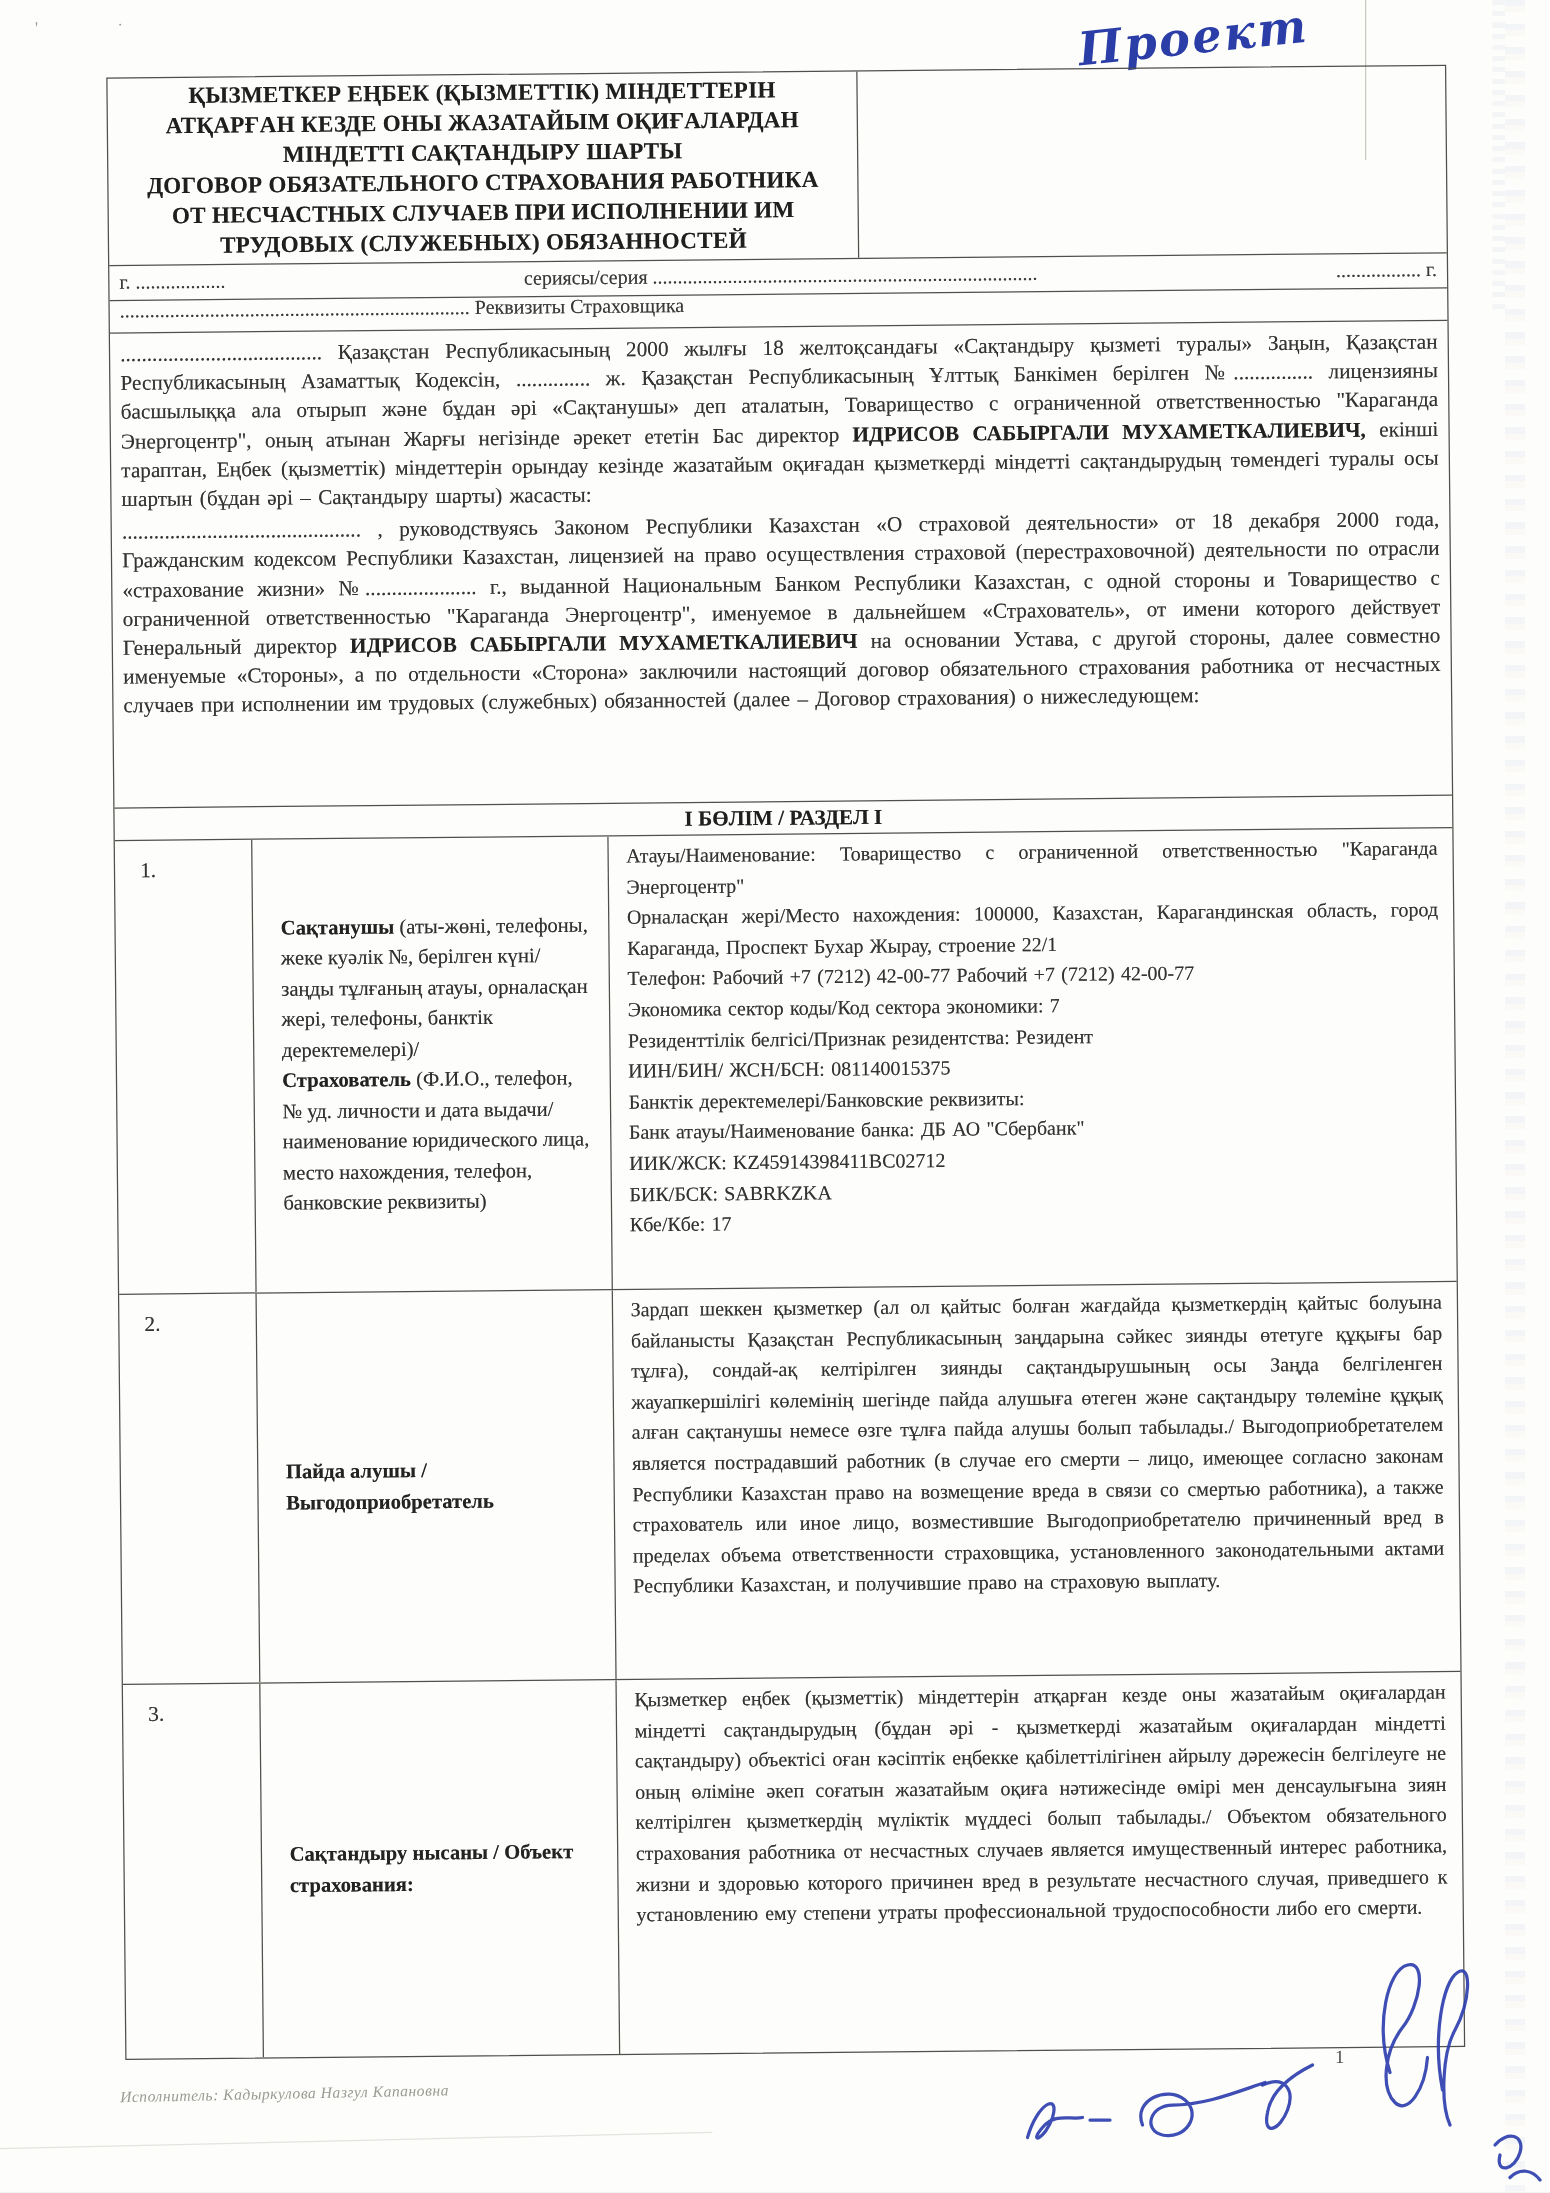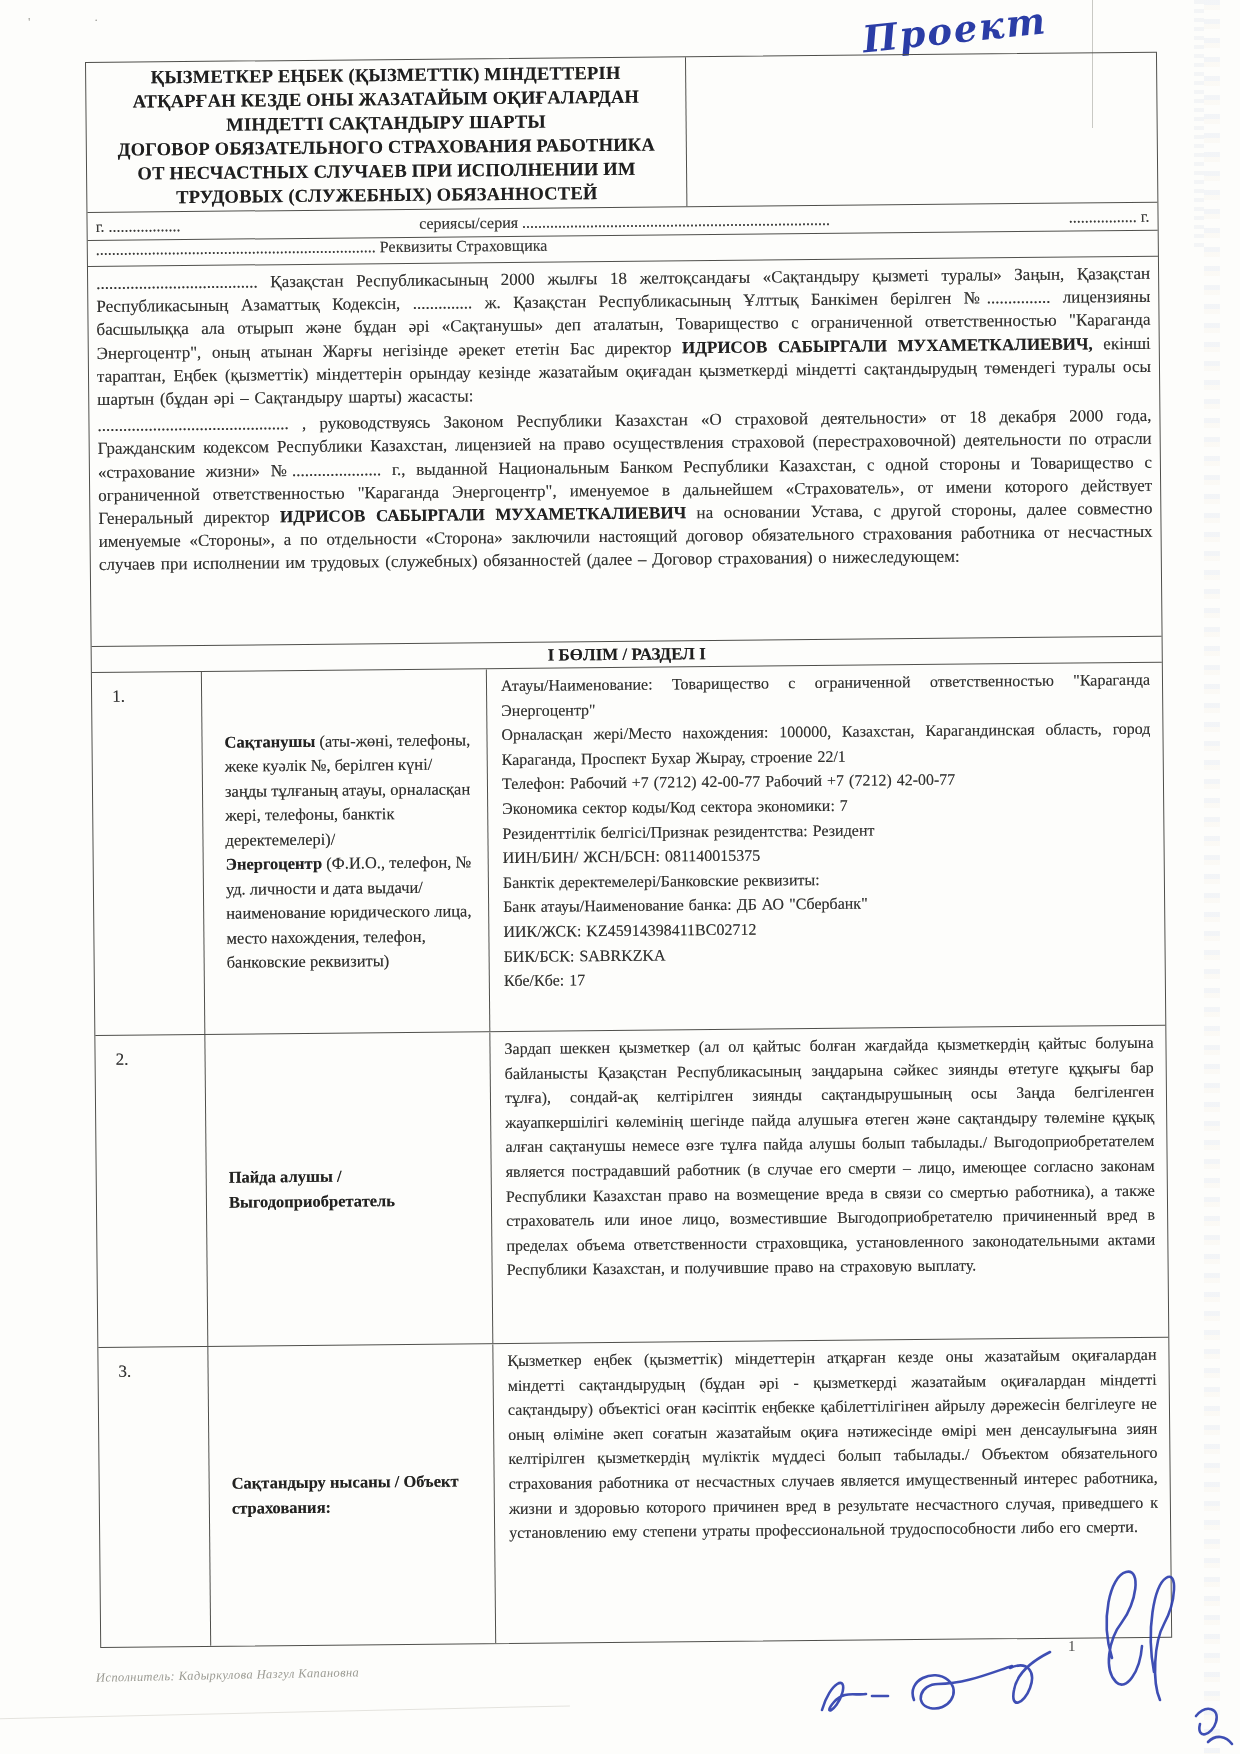--- a/index.html
+++ b/index.html
@@ -115,21 +115,21 @@
         <p class="para"><span>...................................... Қазақстан Республикасының 2000 жылғы 18 желтоқсандағы «Сақтандыру қызметі туралы» Заңын, Қазақстан Республикасының Азаматтық Кодексін, .............. ж. Қазақстан Республикасының Ұлттық Банкімен берілген №............... лицензияны басшылыққа ала отырып және бұдан әрі «Сақтанушы» деп аталатын, Товарищество с ограниченной ответственностью "Караганда Энергоцентр", оның атынан Жарғы негізінде әрекет ететін Бас директор </span><span class="b">ИДРИСОВ САБЫРГАЛИ МУХАМЕТКАЛИЕВИЧ,</span><span> екінші тараптан, Еңбек (қызметтік) міндеттерін орындау кезінде жазатайым оқиғадан қызметкерді міндетті сақтандырудың төмендегі туралы осы шартын (бұдан әрі – Сақтандыру шарты) жасасты:</span></p>
         <p class="para"><span>............................................. , руководствуясь Законом Республики Казахстан «О страховой деятельности» от 18 декабря 2000 года, Гражданским кодексом Республики Казахстан, лицензией на право осуществления страховой (перестраховочной) деятельности по отрасли «страхование жизни» №..................... г., выданной Национальным Банком Республики Казахстан, с одной стороны и Товарищество с ограниченной ответственностью "Караганда Энергоцентр", именуемое в дальнейшем «Страхователь», от имени которого действует Генеральный директор </span><span class="b">ИДРИСОВ САБЫРГАЛИ МУХАМЕТКАЛИЕВИЧ</span><span> на основании Устава, с другой стороны, далее совместно именуемые «Стороны», а по отдельности «Сторона» заключили настоящий договор обязательного страхования работника от несчастных случаев при исполнении им трудовых (служебных) обязанностей (далее – Договор страхования) о нижеследующем:</span></p>
       </div>
 
       <div class="sec-header">I БӨЛІМ / РАЗДЕЛ I</div>
 
       <div class="trow trow1">
         <div class="c-num">1.</div>
         <div class="c-label">
           <div><span class="b">Сақтанушы</span><span> (аты-жөні, телефоны, жеке куәлік №, берілген күні/ заңды тұлғаның атауы, орналасқан жері, телефоны, банктік деректемелері)/</span><br>
-            <span class="b">Энергоцентр</span><span> (Ф.И.О., телефон, № уд. личности и дата выдачи/наименование юридического лица, место нахождения, телефон, банковские реквизиты)</span></div>
+            <span class="b">Страхователь</span><span> (Ф.И.О., телефон, № уд. личности и дата выдачи/наименование юридического лица, место нахождения, телефон, банковские реквизиты)</span></div>
         </div>
         <div class="c-value">
           <div class="vl">Атауы/Наименование: Товарищество с ограниченной ответственностью "Караганда Энергоцентр"</div>
           <div class="vl">Орналасқан жері/Место нахождения: 100000, Казахстан, Карагандинская область, город Караганда, Проспект Бухар Жырау, строение 22/1</div>
           <div class="vl">Телефон: Рабочий +7 (7212) 42-00-77 Рабочий +7 (7212) 42-00-77</div>
           <div class="vl">Экономика сектор коды/Код сектора экономики: 7</div>
           <div class="vl">Резиденттілік белгісі/Признак резидентства: Резидент</div>
           <div class="vl">ИИН/БИН/ ЖСН/БСН: 081140015375</div>
           <div class="vl">Банктік деректемелері/Банковские реквизиты:</div>
           <div class="vl">Банк атауы/Наименование банка: ДБ АО "Сбербанк"</div>

